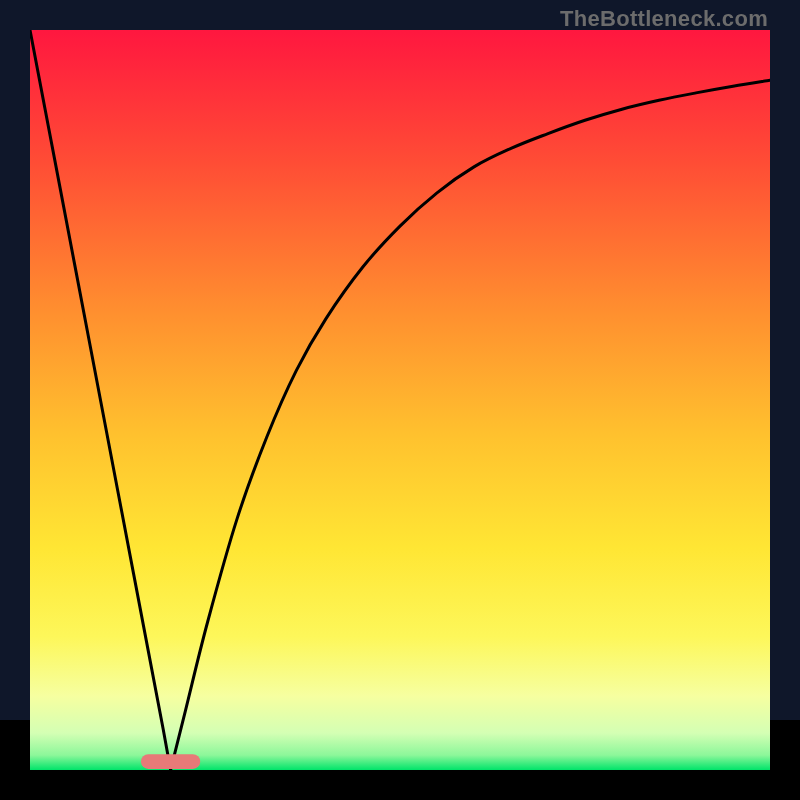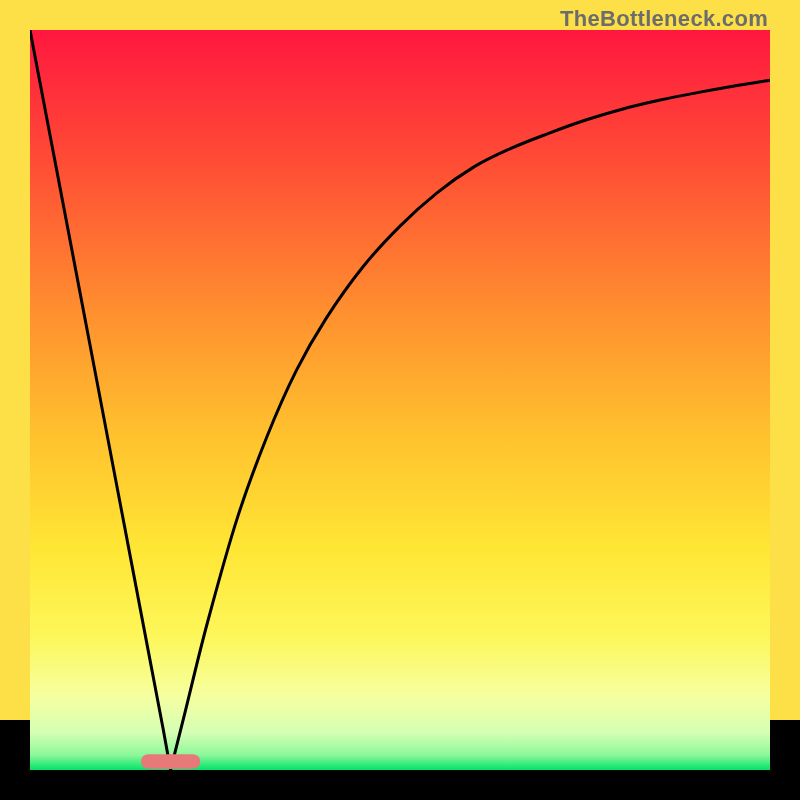--- a/index.html
+++ b/index.html
@@ -9,21 +9,21 @@
     height: 800px;
     background: #000;
     overflow: hidden;
   }
   .frame {
     position: absolute;
     left: 0;
     top: 0;
     width: 800px;
     height: 720px;
-    background: #fde047;
+    background: #0f172a;
   }
   .plot {
     position: absolute;
     left: 30px;
     top: 30px;
     width: 740px;
     height: 740px;
     overflow: hidden;
   }
   .watermark {

